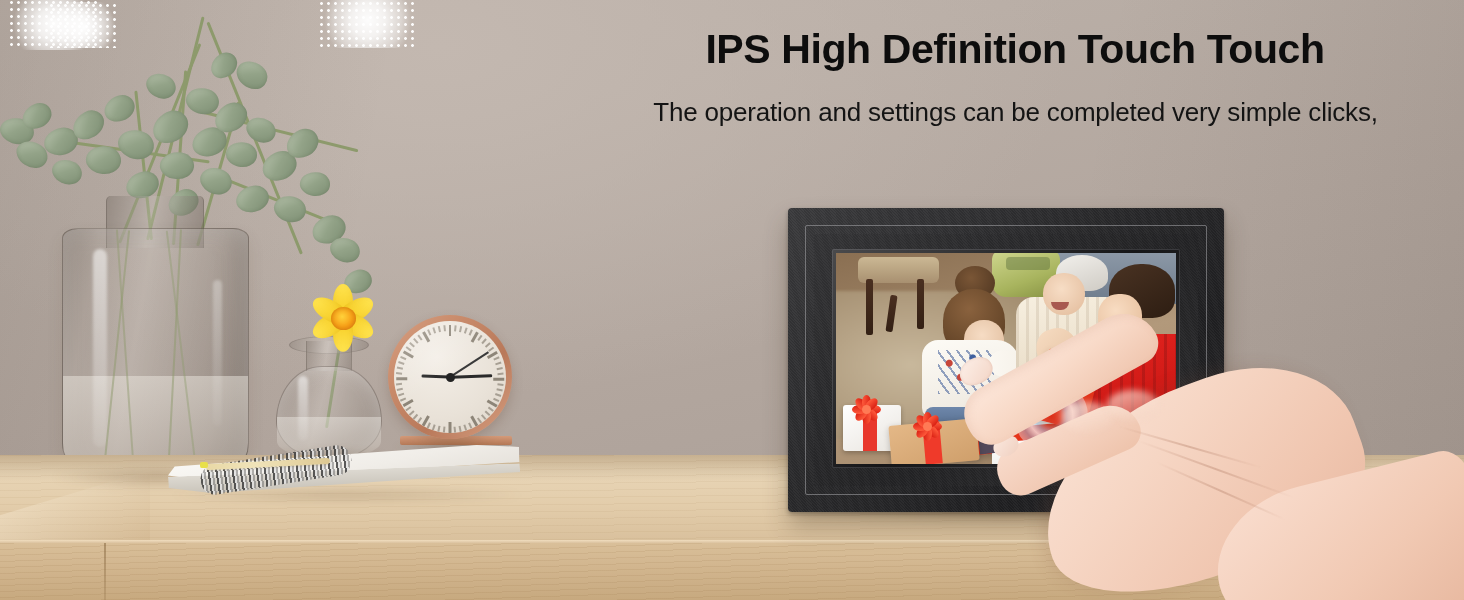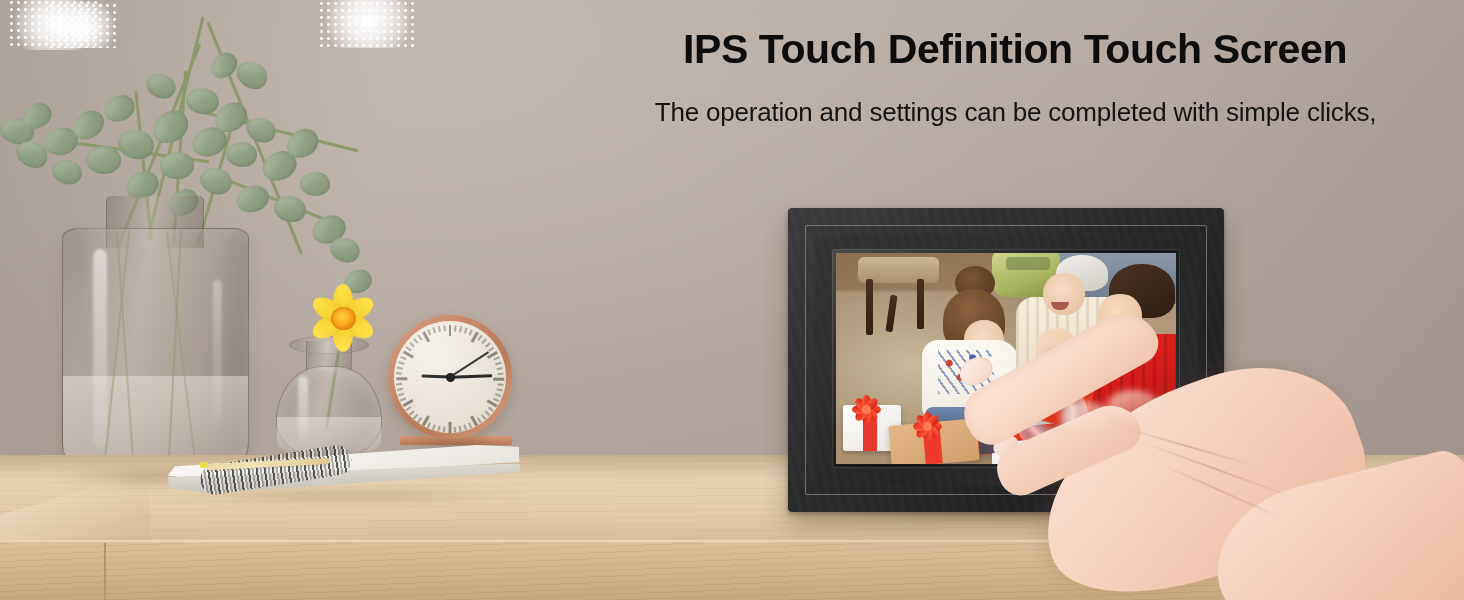--- a/index.html
+++ b/index.html
@@ -432,23 +432,23 @@
     background:radial-gradient(ellipse,rgba(90,62,34,.22),rgba(90,62,34,0) 74%);filter:blur(4px);}
 </style>
 </head>
 <body>
 
 <div id="scene">
 
   <div class="wall"></div>
   <div class="wall-shade"></div>
 
-  <div class="headline">IPS Touch Definition Touch Screen</div>
+  <div class="headline">IPS High Definition Touch Touch</div>
   <div class="subhead">
-    <div>The operation and settings can be completed with simple clicks,</div>
+    <div>The operation and settings can be completed very simple clicks,</div>
   </div>
 
   <div class="stem" style="left:146px;top:10px;width:3px;height:230px;transform:rotate(14deg);"></div>
   <div class="stem" style="left:118px;top:28px;width:2.5px;height:215px;transform:rotate(22deg);"></div>
   <div class="stem" style="left:300px;top:4px;width:3px;height:250px;transform:rotate(-22deg);"></div>
   <div class="qal" style="left:8px;top:-8px;"></div>
   <div class="qal" style="left:48px;top:2px;width:72px;height:46px;"></div>
   <div class="qal" style="left:318px;top:-14px;width:100px;height:62px;"></div>
 
   <div>

